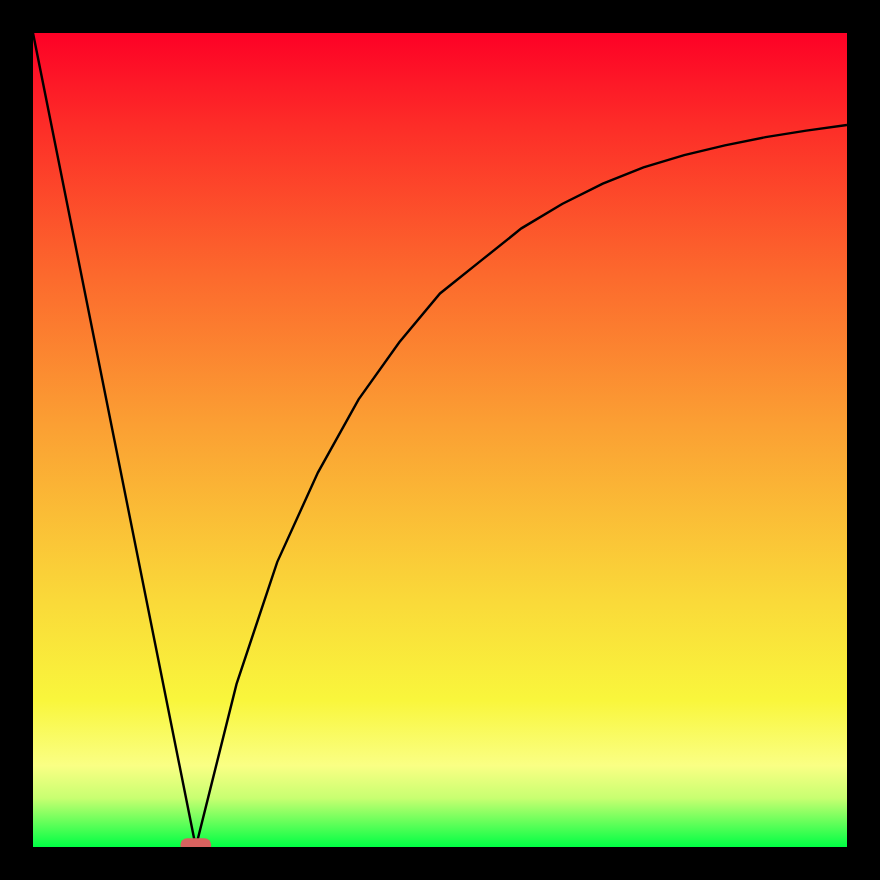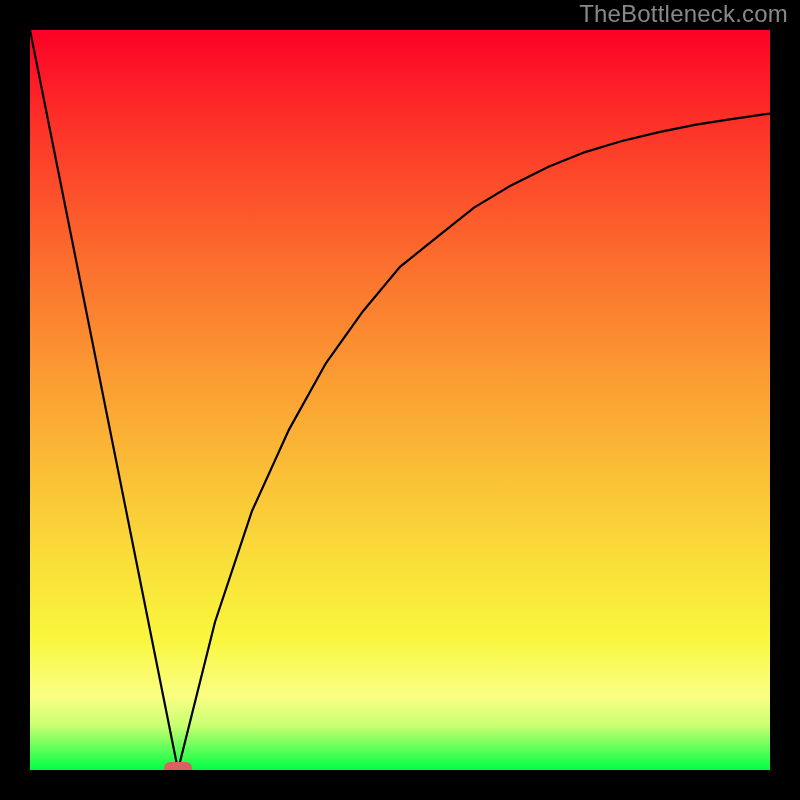--- a/index.html
+++ b/index.html
@@ -64,21 +64,20 @@
     border-radius: 6px;
     width: 28px;
     height: 12px;
     z-index: 5;
   }
 </style>
 </head>
 <body>
 
 <div class="container">
-  <div class="attribution">TheBottleneck.com</div>
 
   <div class="plot-area">
     <div class="gradient-bg"></div>
 
     <svg class="curve-svg" viewBox="0 0 740 740" preserveAspectRatio="none">
       <path id="curve-path" fill="none" stroke="#000" stroke-width="2.2" d="M0.0 0.0 L37.0 185.0 L74.0 370.0 L111.0 555.0 L133.2 666.0 L148.0 740.0 L162.8 680.8 L185.0 592.0 L222.0 481.0 L259.0 399.6 L296.0 333.0 L333.0 281.2 L370.0 236.8 L407.0 207.2 L444.0 177.6 L481.0 155.4 L518.0 136.9 L555.0 122.1 L592.0 111.0 L629.0 102.1 L666.0 94.7 L703.0 88.8 L740.0 83.6"></path>
     </svg>
 
     <div id="marker" class="marker" style="left: 134px; top: 732px; background: rgb(216, 98, 95);"></div>
   </div>

